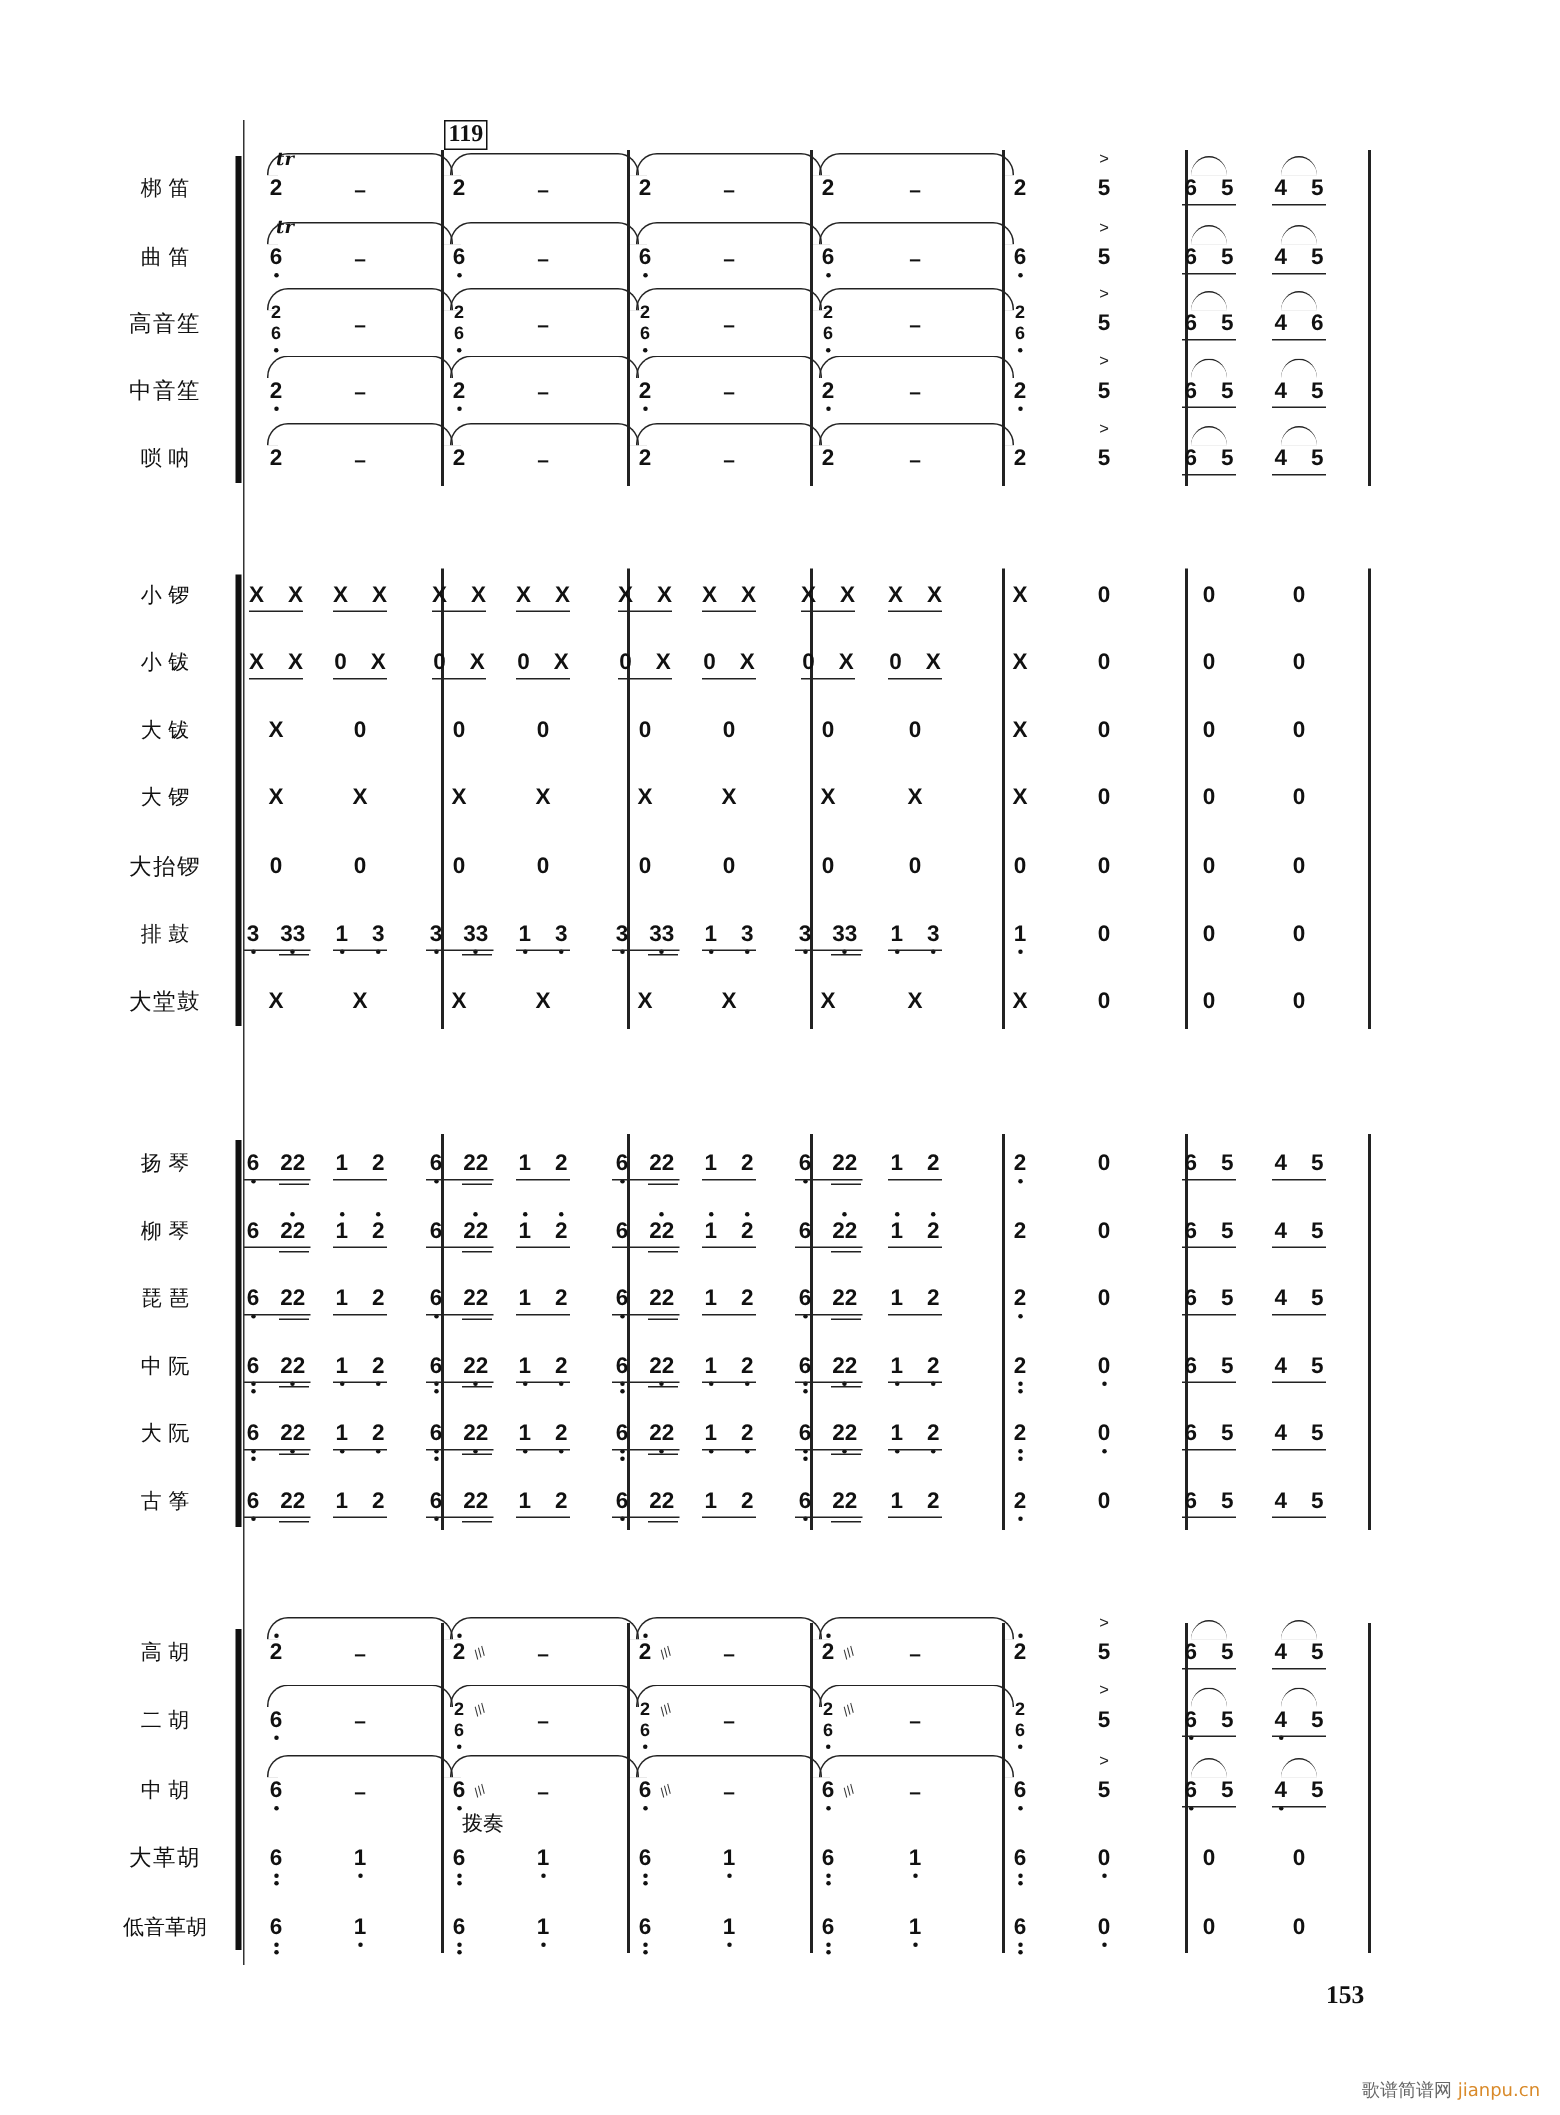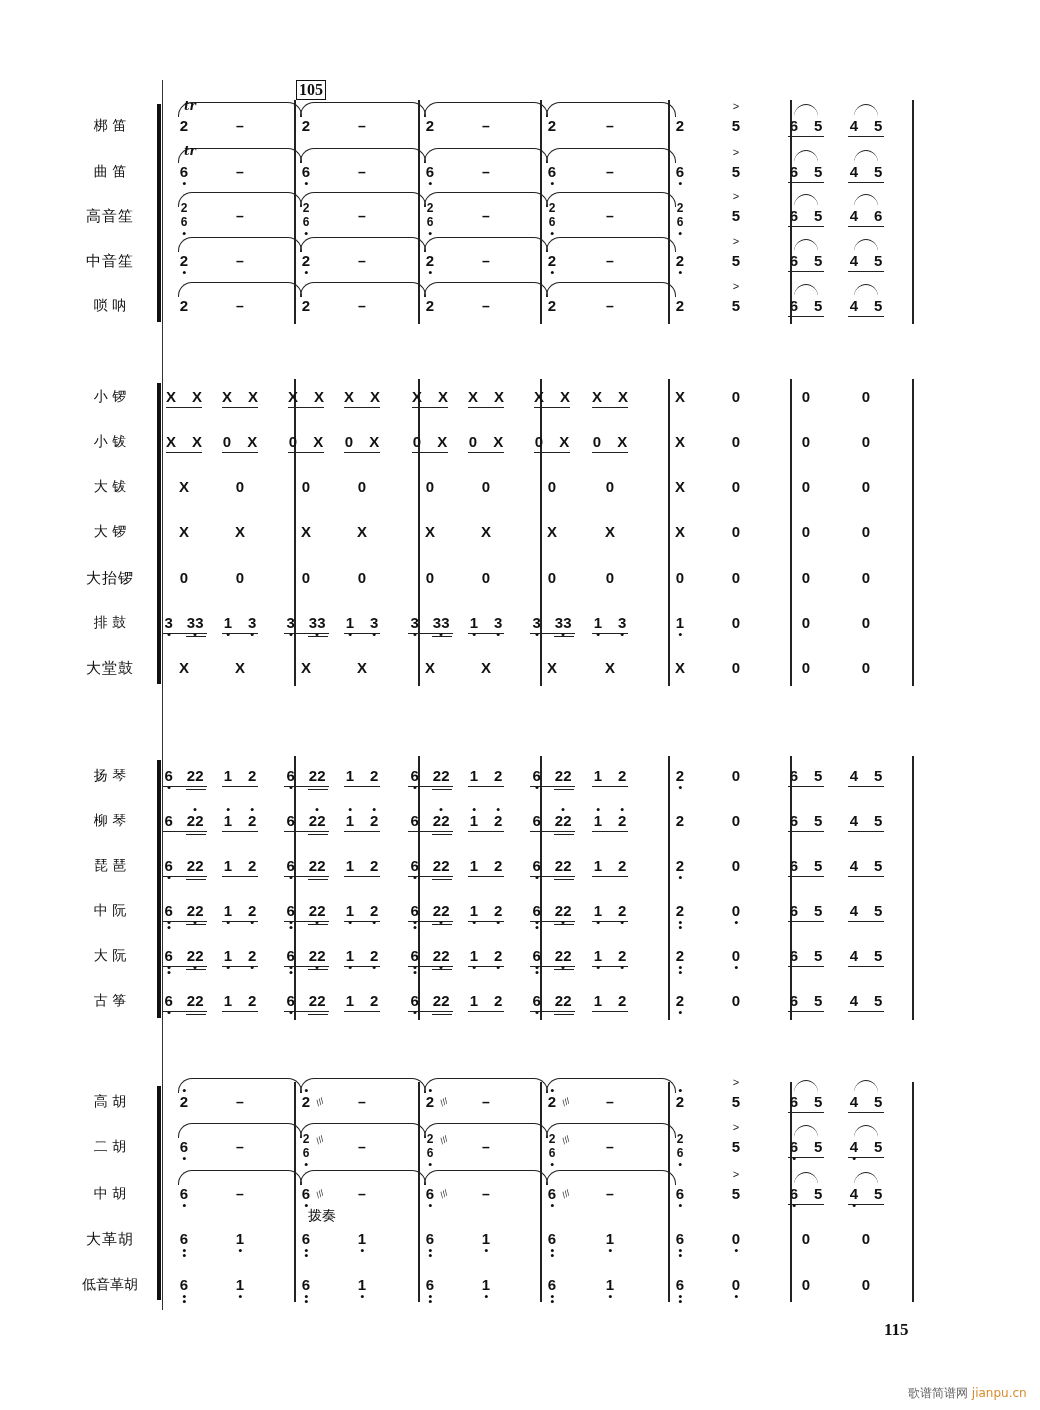--- a/index.html
+++ b/index.html
@@ -580,15 +580,15 @@
     <div class="trem" style="left: 320px; top: 1140px;">///</div>
     <div class="trem" style="left: 444px; top: 1140px;">///</div>
     <div class="trem" style="left: 566px; top: 1140px;">///</div>
     <div class="trem" style="left: 320px; top: 1194px;">///</div>
     <div class="trem" style="left: 444px; top: 1194px;">///</div>
     <div class="trem" style="left: 566px; top: 1194px;">///</div>
     <div class="annot" style="left: 322px; top: 1216px;">拨奏</div>
     <div class="sys-line" style="top: 80px; height: 1230px;"></div>
   </div>
 
-<div class="rehearsal">105</div>
-<div class="page-num">115</div>
+<div class="rehearsal">119</div>
+<div class="page-num">153</div>
 <div class="watermark"><span>歌谱简谱网</span> <span class="en">jianpu.cn</span></div>
 
 </body></html>

